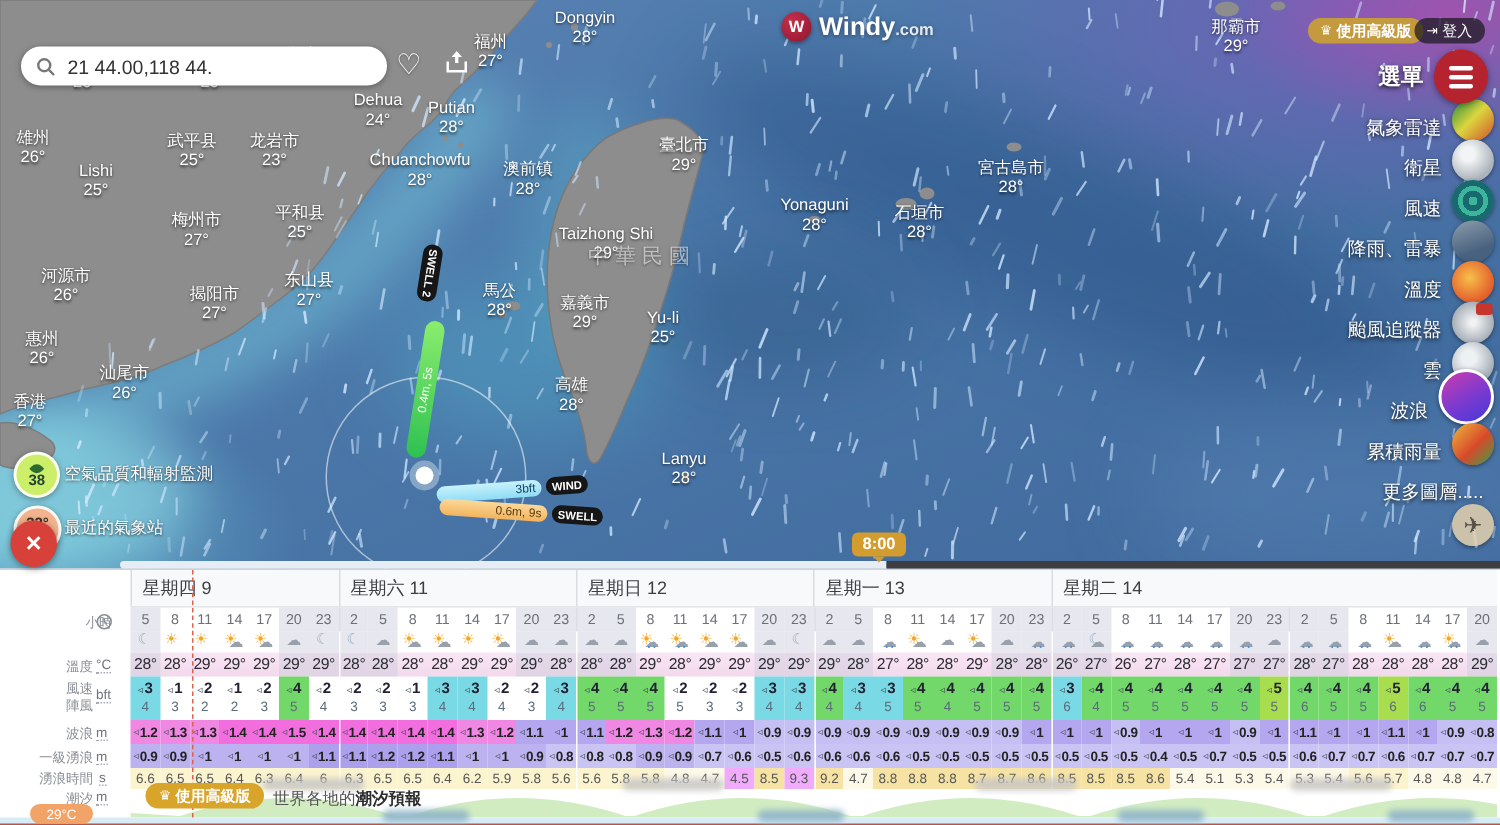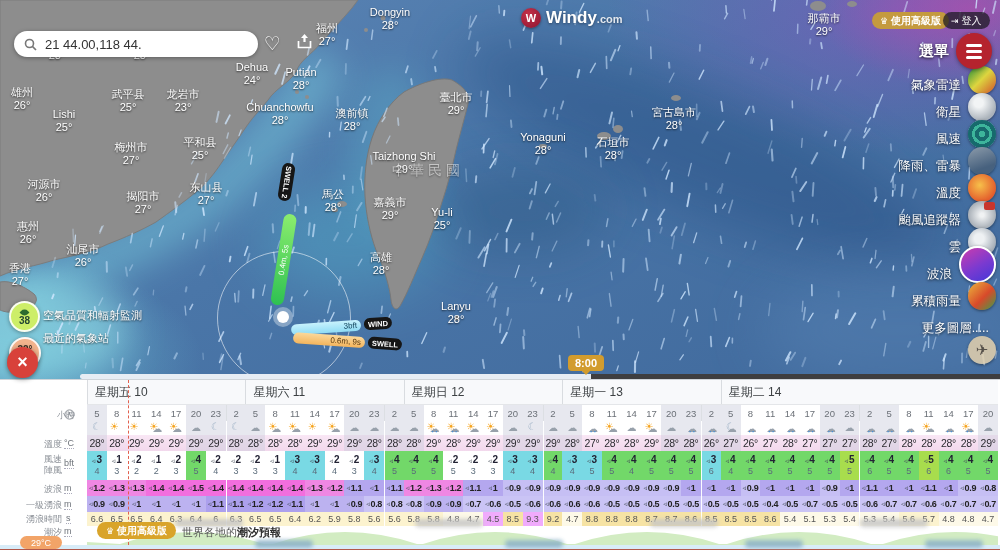--- a/index.html
+++ b/index.html
@@ -916,30 +916,30 @@
 
 <div class="chip" id="aqi-chip">
   <div class="leaf"></div>
   <div class="v">38</div>
 </div>
 <div class="chip-label" style="left:43px;top:308px">空氣品質和輻射監測</div>
 <div class="chip" id="station-chip">
   <div class="v">32°</div>
   <div class="u">0bft</div>
 </div>
-<div class="chip-label" style="left:43px;top:331px">最近的氣象站</div>
+<div class="chip-label" style="left:43px;top:344px">最近的氣象站</div>
 <div id="close-btn">×</div>
 
 <div id="tl-light"></div>
 <div id="tl-dark"></div>
 <div id="time-badge">8:00</div>
 
 <div id="panel">
   <div id="row-days">
-      <div class="dsec" style="width: 17.3913%;">星期五 10</div>
+      <div class="dsec" style="width: 15.2174%;">星期四 9</div>
       <div class="dsec" style="width: 17.3913%;">星期六 11</div>
       <div class="dsec" style="width: 17.3913%;">星期日 12</div>
       <div class="dsec" style="width: 17.3913%;">星期一 13</div>
       <div class="dsec" style="width: 15.2174%;">星期二 14</div>
     </div>
   <div class="prow" id="row-hours">
       <div class="c night">5</div>
       <div class="c">8</div>
       <div class="c">11</div>
       <div class="c">14</div>

